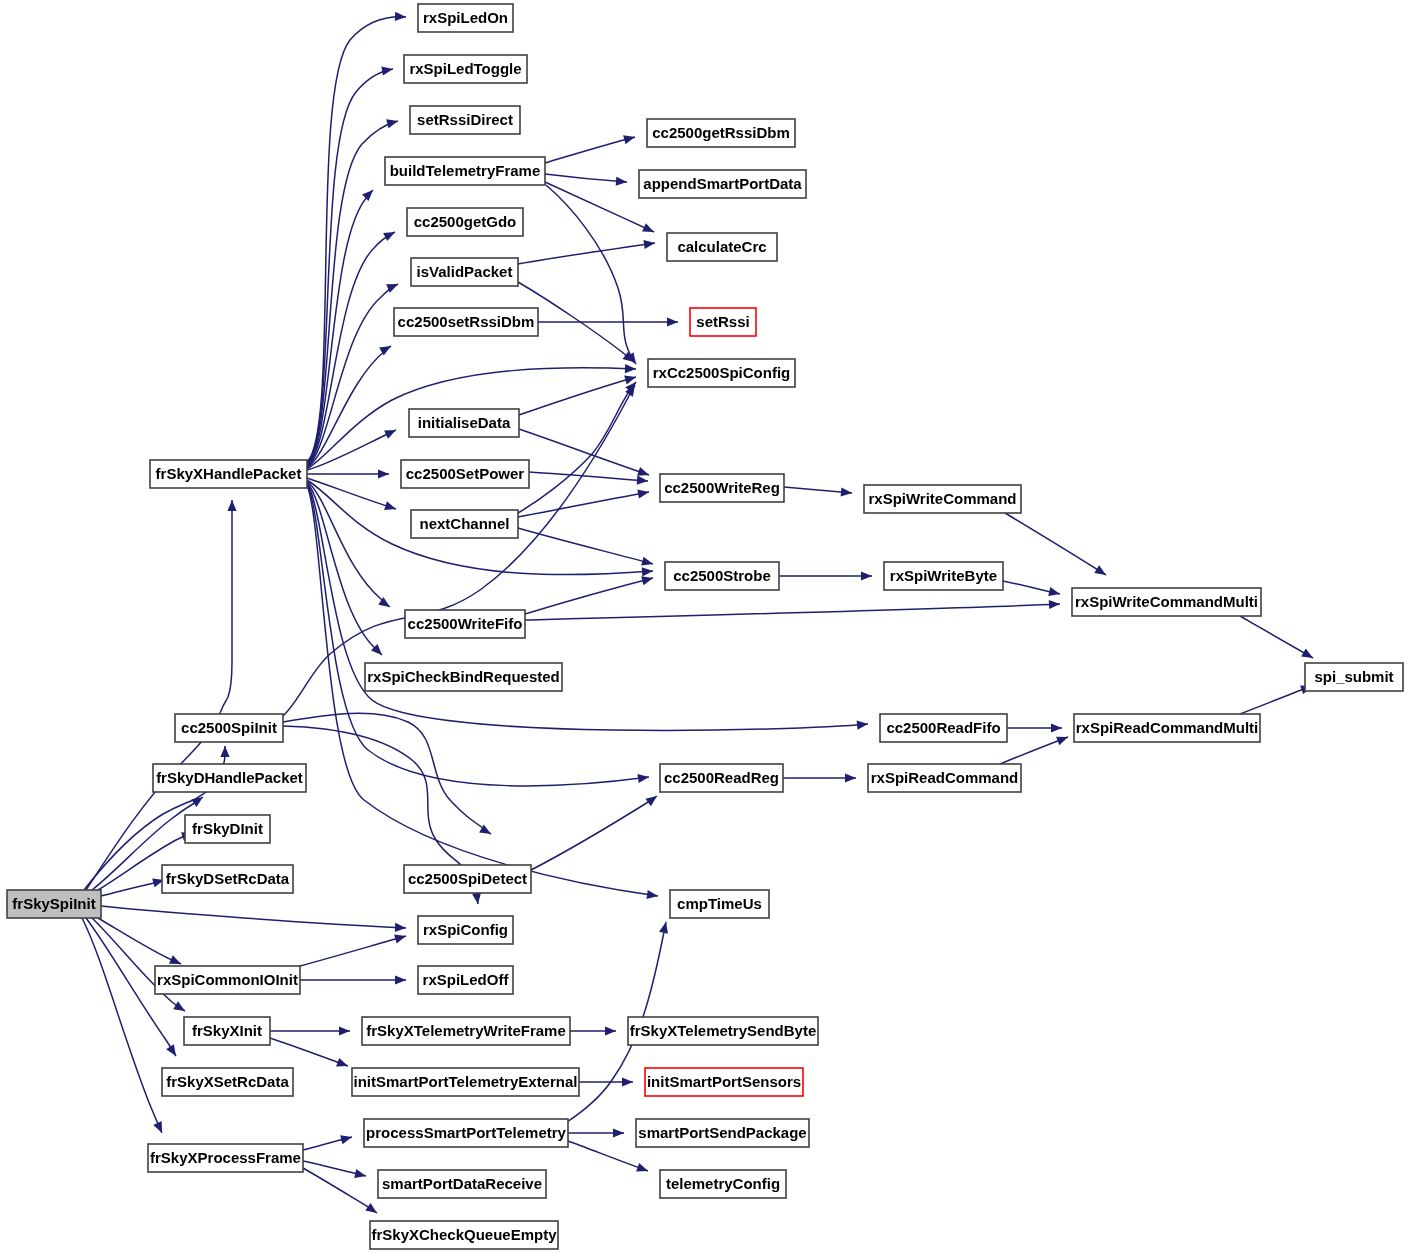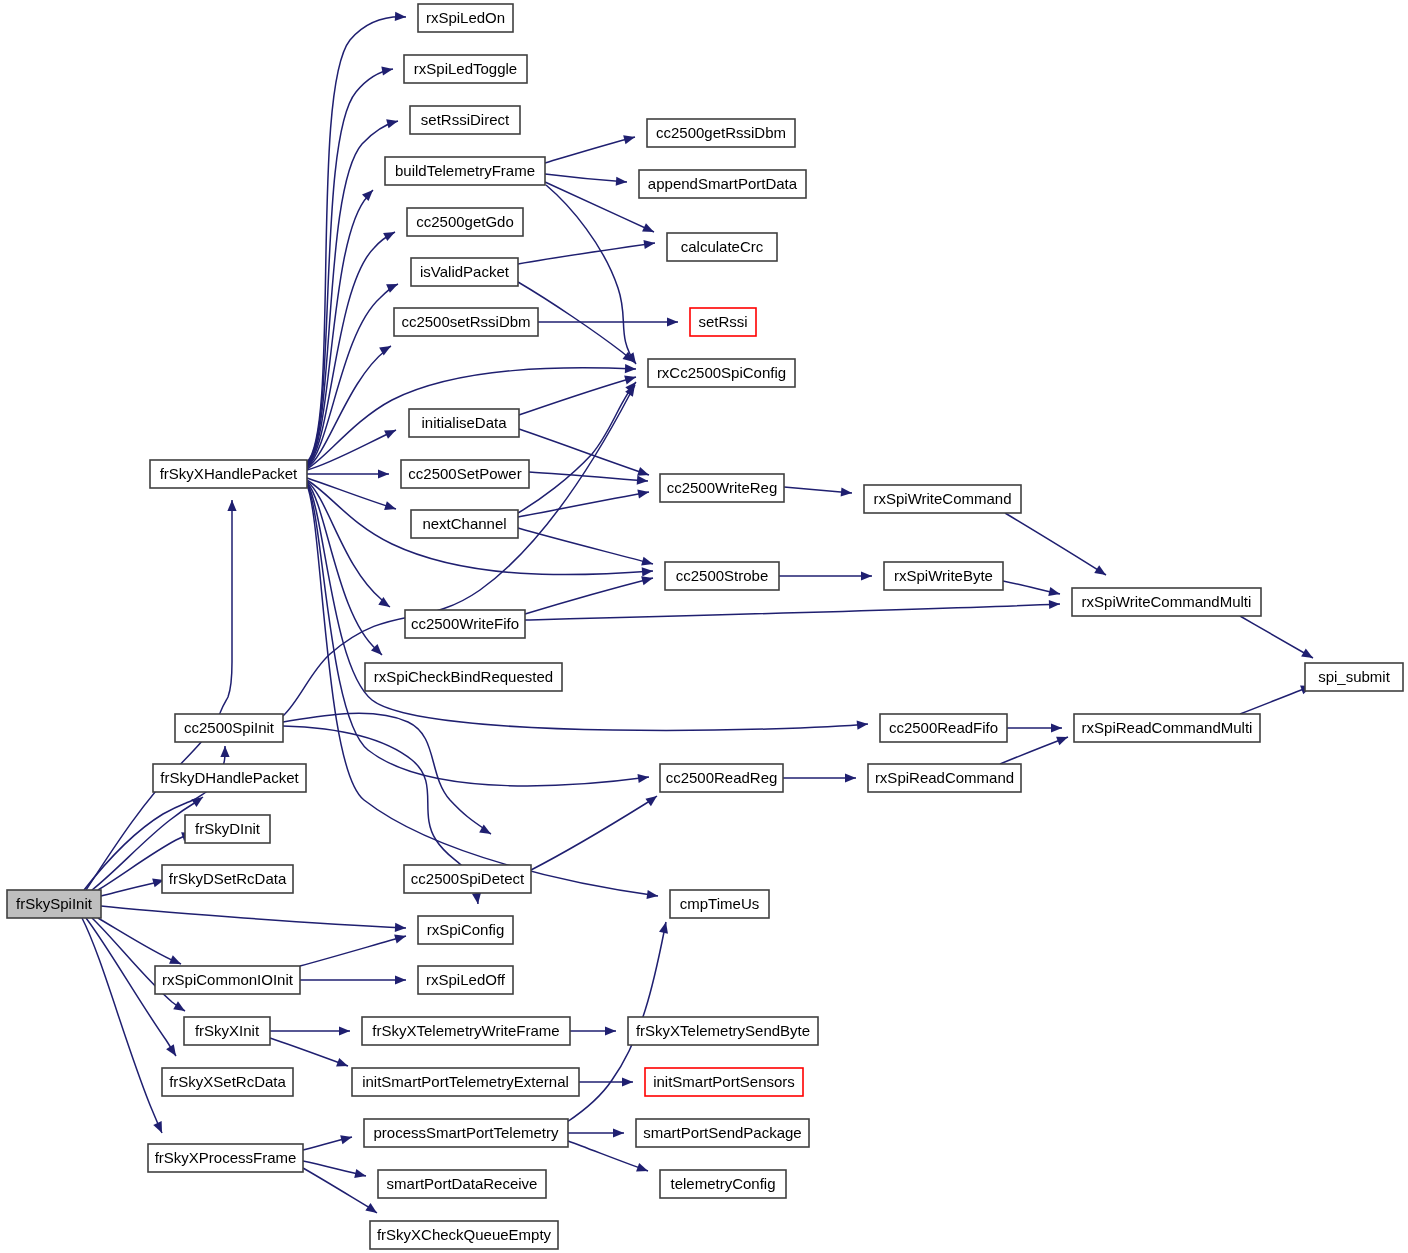--- a/index.html
+++ b/index.html
@@ -10,20 +10,21 @@
   body {
     width: 1408px;
     height: 1253px;
     font-family: "Liberation Sans", sans-serif;
     overflow: hidden;
   }
   #graph-root {
     position: relative;
     width: 1408px;
     height: 1253px;
+    font-weight: bold;
   }
   svg#callgraph {
     display: block;
     width: 1408px;
     height: 1253px;
   }
   .node-box {
     fill: #ffffff;
     stroke: #404040;
     stroke-width: 1.6;

